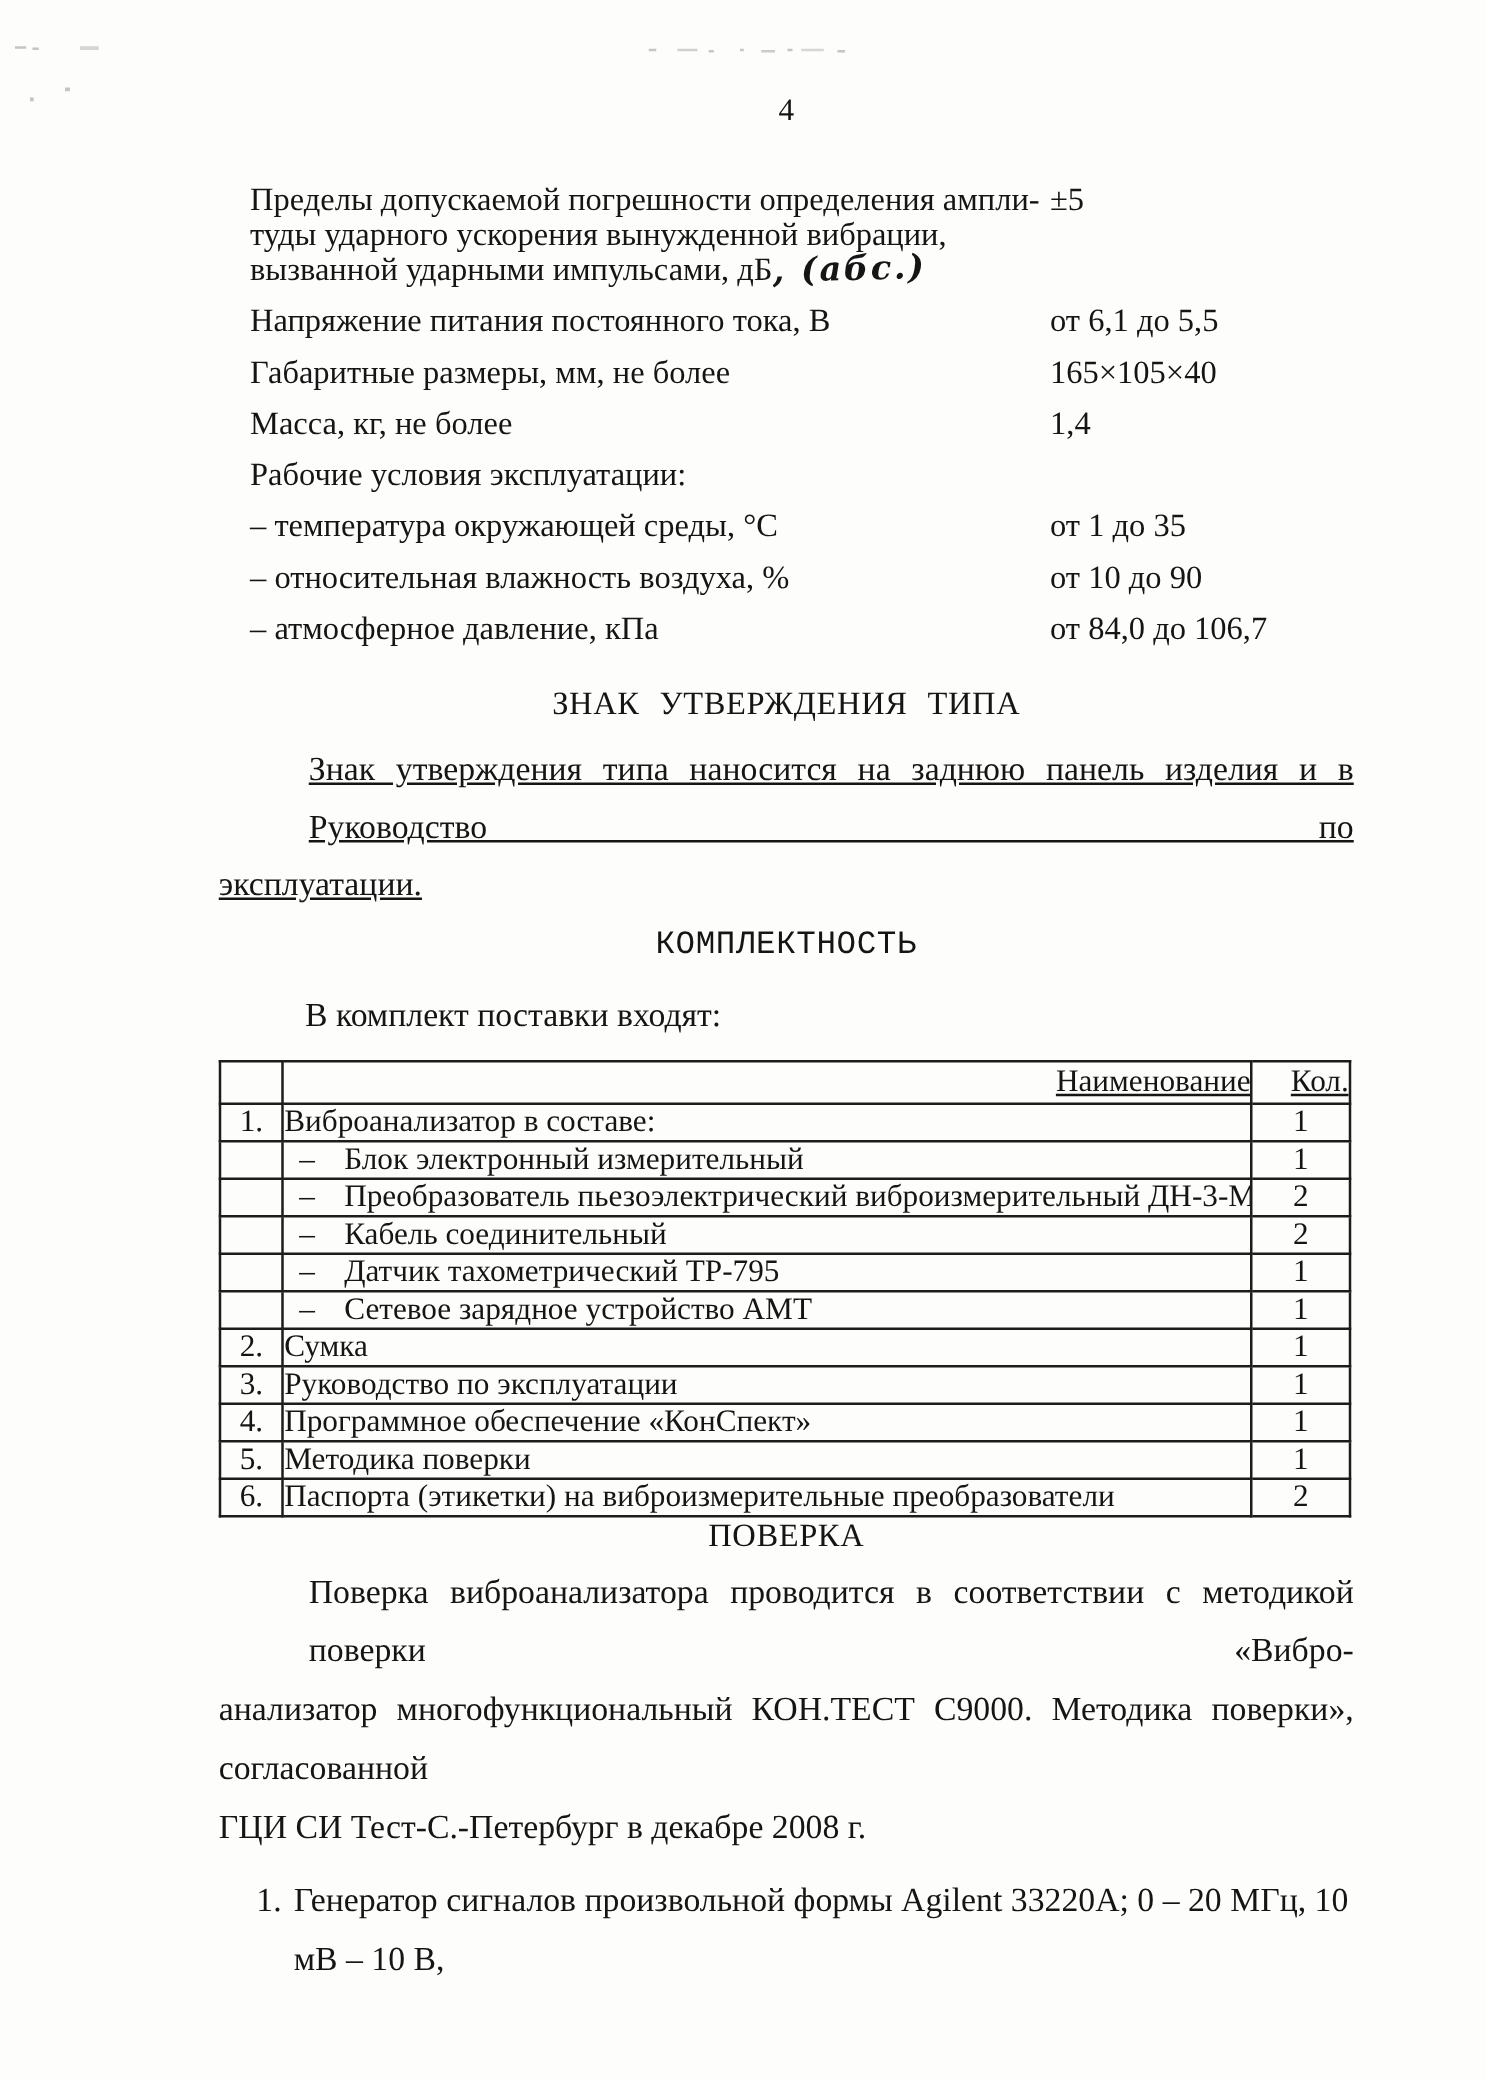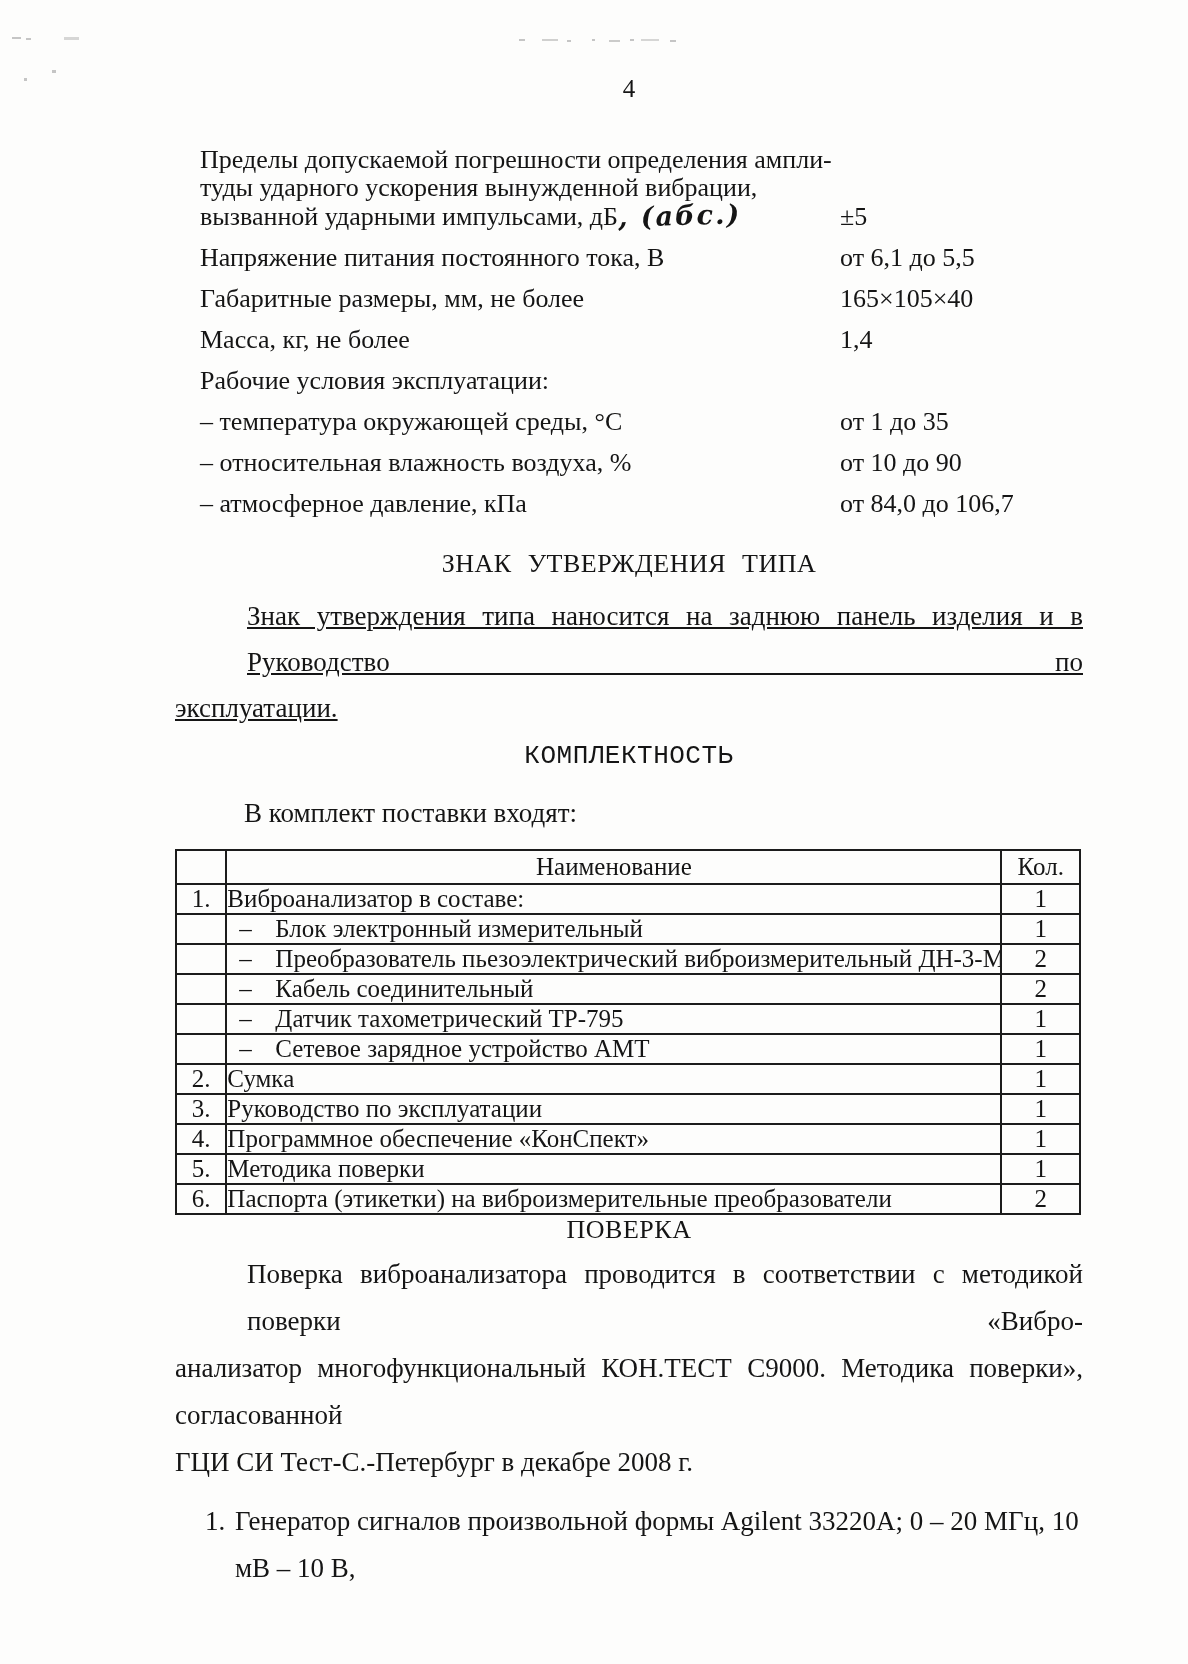--- a/index.html
+++ b/index.html
@@ -13,21 +13,21 @@
     overflow:hidden;
     box-sizing:border-box;
     padding:0 105px 0 175px;
   }
   
   .artifact{position:absolute;background:#8d8d8d;opacity:.5;}
   
   .page-number{margin-top:76px;text-align:center;font-size:25px;line-height:26px;}
   
   .specs{margin-top:44px;}
-  .spec-row{display:flex;align-items:flex-end;margin-left:25px;margin-bottom:13px;font-size:26px;line-height:28px;}
+  .spec-row{display:flex;align-items:flex-start;margin-left:25px;margin-bottom:13px;font-size:26px;line-height:28px;}
   .spec-label{width:640px;}
   .spec-label .lbl{white-space:pre-line;}
   .handwritten{
     font-family:"DejaVu Serif",serif;
     font-style:italic;font-weight:bold;
     letter-spacing:2px;font-size:27px;
     display:inline-block;transform:rotate(-1.5deg);
   }
   .spec-value{white-space:nowrap;}
   
@@ -48,21 +48,21 @@
   
   table.kit{
     border-collapse:collapse;margin-top:22px;
     font-size:25px;table-layout:fixed;width:906px;
   }
   table.kit td,table.kit th{
     border:2px solid #1c1c1c;
     padding:0;vertical-align:middle;
     font-weight:normal;overflow:hidden;white-space:nowrap;
   }
-  table.kit th{height:32px;text-align:center;}
+  table.kit th{height:32px;text-align:right;text-decoration:underline;}
   table.kit td{height:28px;line-height:26px;}
   .col-num{width:50px;}
   .col-name{width:770px;}
   .col-qty{width:78px;}
   td.cell-num{text-align:center;}
   td.cell-qty{text-align:center;}
   td.cell-name{padding-left:7px;}
   .row-marker{display:inline-block;width:36px;padding-left:12px;}
   
   .pov-list{margin-top:12px;font-size:27px;line-height:47px;}

